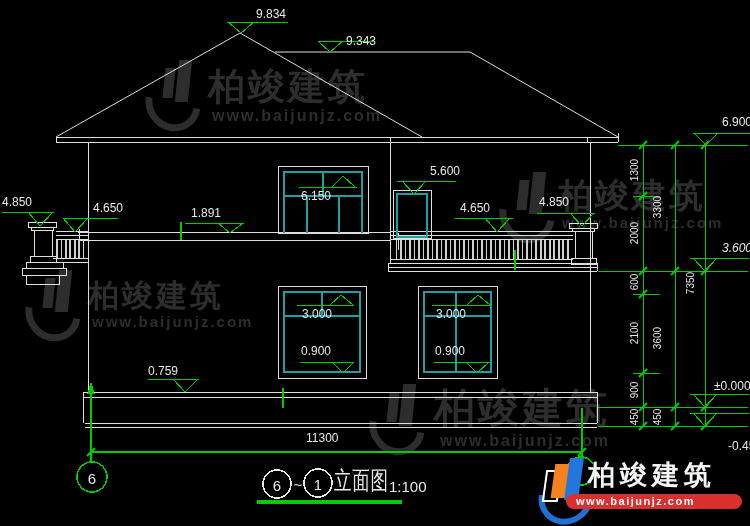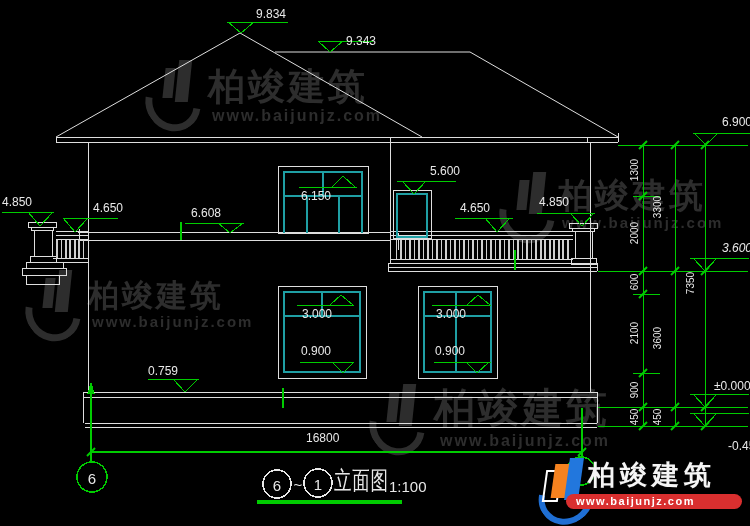--- a/index.html
+++ b/index.html
@@ -187,34 +187,34 @@
   </svg>
 
   <div class="bal" style="left:396px;top:240px;width:174px;height:19px;"></div>
   <div class="bal" style="left:56px;top:240px;width:31px;height:18px;"></div>
 
   <span class="t" style="left:256px;top:8px;">9.834</span>
   <span class="t" style="left:346px;top:27px;margin-top:8px;">9.343</span>
   <span class="t" style="left:722px;top:116px;">6.900</span>
   <span class="t" style="left:2px;top:196px;">4.850</span>
   <span class="t" style="left:93px;top:202px;">4.650</span>
-  <span class="t" style="left:191px;top:207px;">6.608</span>
+  <span class="t" style="left:191px;top:207px;">1.891</span>
   <span class="t" style="left:301px;top:190px;text-align:center;">6.150</span>
   <span class="t" style="left:430px;top:165px;">5.600</span>
   <span class="t" style="left:460px;top:202px;">4.650</span>
   <span class="t" style="left:539px;top:196px;">4.850</span>
   <span class="t" style="left:302px;top:308px;">3.000</span>
   <span class="t" style="left:301px;top:345px;">0.900</span>
   <span class="t" style="left:436px;top:308px;">3.000</span>
   <span class="t" style="left:435px;top:345px;">0.900</span>
   <span class="t" style="left:148px;top:365px;">0.759</span>
   <span class="t" style="left:722px;top:242px;font-style:italic;">3.600</span>
   <span class="t" style="left:714px;top:380px;">±0.000</span>
   <span class="t" style="left:716px;top:440px;margin-left:12px;">-0.450</span>
-  <span class="t" style="left:306px;top:432px;">16800</span>
+  <span class="t" style="left:306px;top:432px;">11300</span>
 
   <span class="v" style="left:635px;top:170px;">1300</span>
   <span class="v" style="left:635px;top:233px;">2000</span>
   <span class="v" style="left:635px;top:282px;">600</span>
   <span class="v" style="left:635px;top:333px;">2100</span>
   <span class="v" style="left:635px;top:390px;">900</span>
   <span class="v" style="left:635px;top:417px;">450</span>
   <span class="v" style="left:658px;top:207px;">3300</span>
   <span class="v" style="left:658px;top:338px;">3600</span>
   <span class="v" style="left:658px;top:417px;">450</span>

